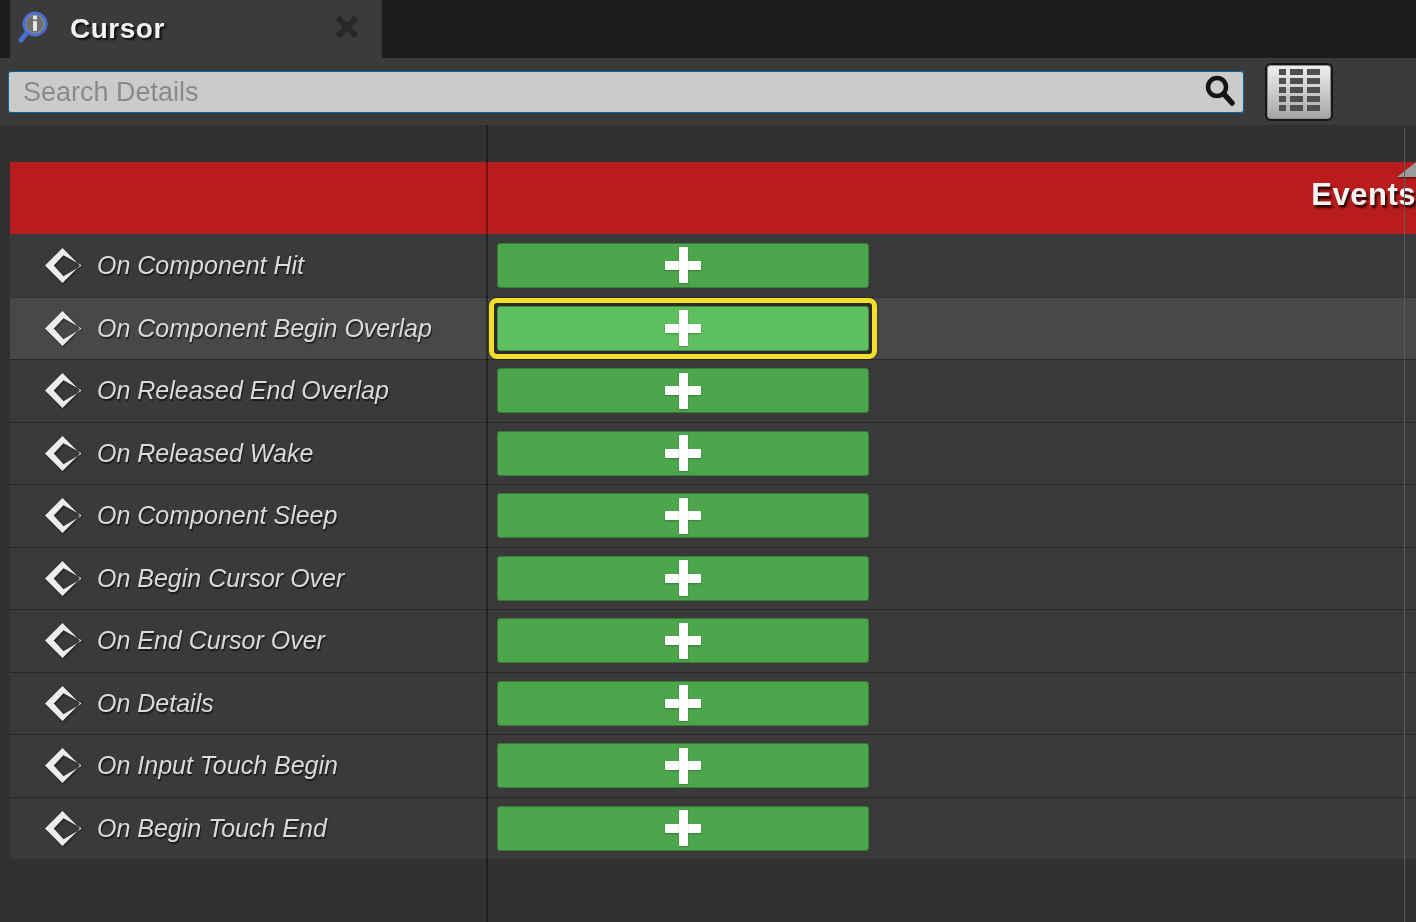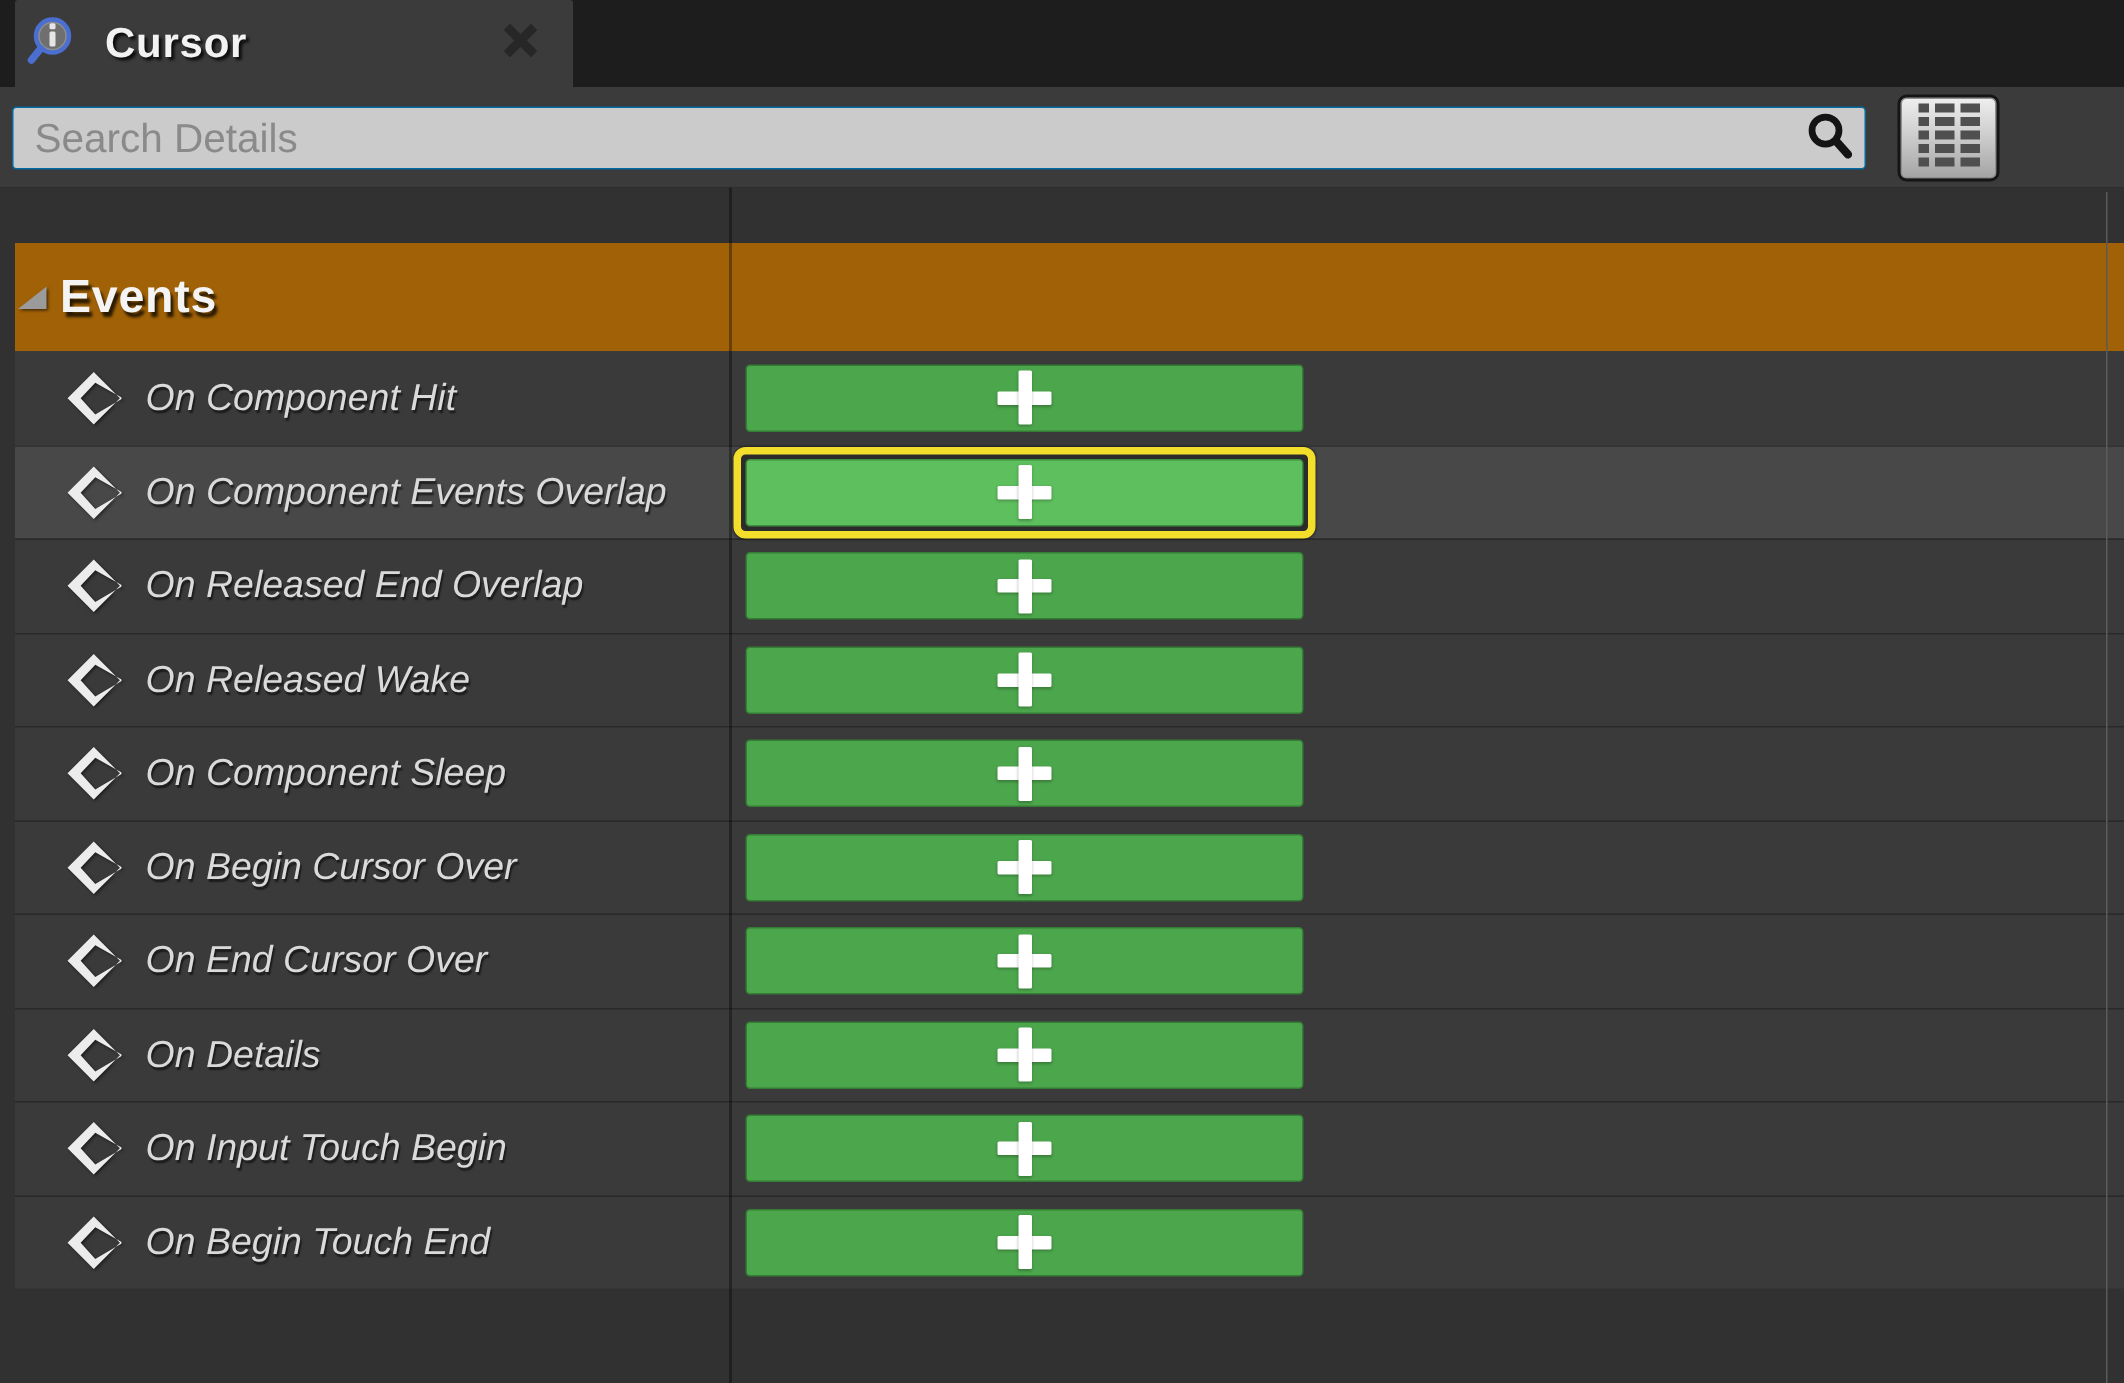--- a/index.html
+++ b/index.html
@@ -35,22 +35,22 @@
            align-items:center;justify-content:center;cursor:pointer;}
   .eye-chevron{position:absolute;left:1394px;top:85px;width:0;height:0;cursor:pointer;
                border-left:10px solid transparent;border-right:10px solid transparent;
                border-top:11px solid #949494;}
 
   
   .content{position:absolute;left:0;top:125px;width:1416px;height:797px;background:#313131;}
   .v-splitter{position:absolute;left:486px;top:0;width:2px;height:797px;background:rgba(0,0,0,0.35);z-index:1;}
   .right-line{position:absolute;left:1404px;top:3px;width:1px;height:794px;background:#5b5b5b;z-index:4;}
 
-  .section-header{position:absolute;left:10px;top:37px;width:1406px;height:72px;background:#a16207;
-                  display:flex;align-items:center;}
+  .section-header{position:absolute;left:10px;top:37px;width:1406px;height:72px;background:#b91c1c;
+                  display:flex;align-items:flex-end;flex-direction:column;}
   .tri-expanded{width:0;height:0;margin-left:2px;
                 border-left:19px solid transparent;border-bottom:15px solid #9b9b9b;
                 filter:drop-shadow(1px 1px 1px rgba(0,0,0,0.6));}
   .section-title{margin-left:9px;font-size:31px;font-weight:bold;color:#f4f4f4;
                  text-shadow:2px 3px 2px rgba(0,0,0,0.75);letter-spacing:0.5px;}
 
   .rows{position:absolute;left:10px;top:109px;width:1406px;}
   .row{height:62.5px;box-sizing:border-box;background:#3a3a3a;display:flex;align-items:center;position:relative;}
   .row + .row{border-top:1px solid rgba(0,0,0,0.28);}
   .row.hl{background:#484848;}
@@ -170,21 +170,21 @@
     </div>
   </div>
 
   <div class="row hl">
     <div class="row-left">
       <span class="diamond">
         <svg width="37" height="37" viewBox="0 0 36 36">
           <path fill-rule="evenodd" fill="#ececec" d="M18 1 L35 18 L18 35 L1 18 Z  M19 8 L37 18 L19 28.5 L9.5 18 Z"></path>
         </svg>
       </span>
-      <span class="row-label">On Component Events Overlap</span>
+      <span class="row-label">On Component Begin Overlap</span>
     </div>
     <div class="row-right">
       <div class="btn-ring">
         <button class="add-btn">
           <span class="plus"></span>
         </button>
       </div>
     </div>
   </div>
 

